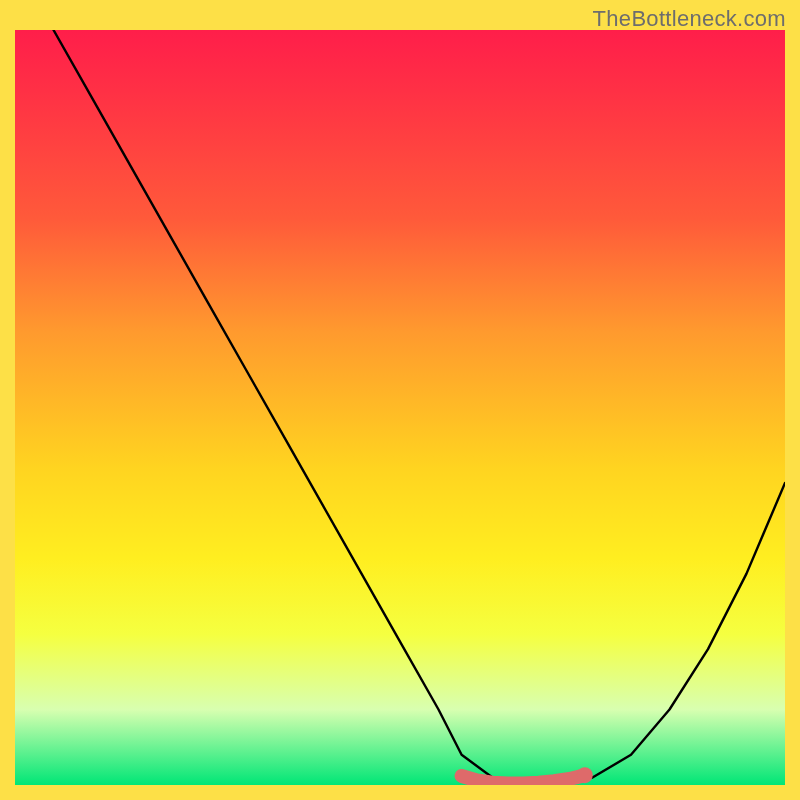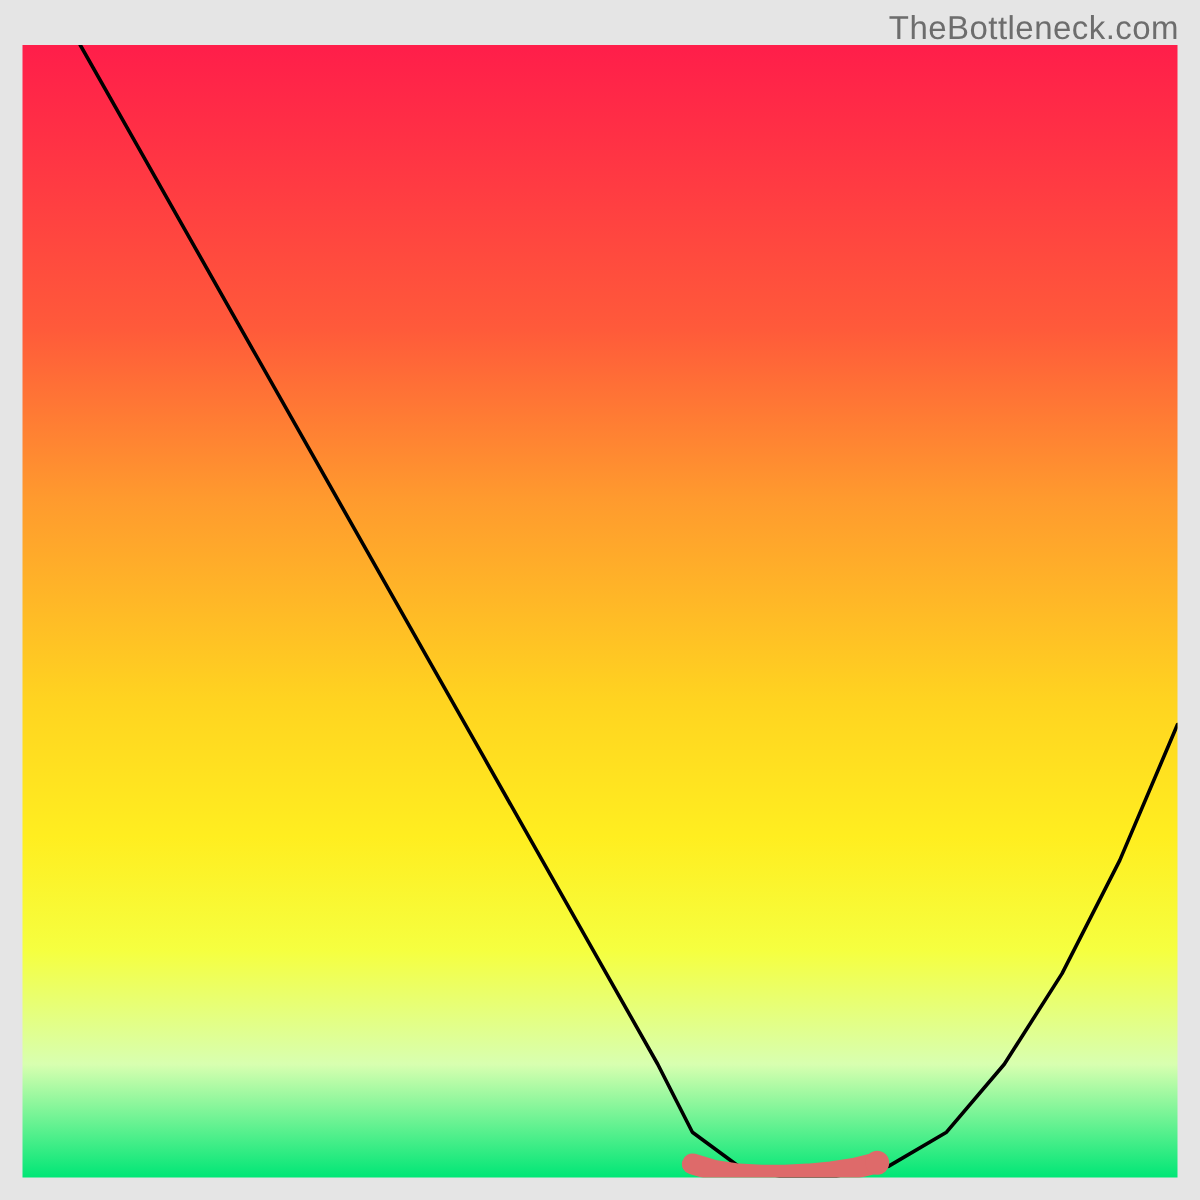--- a/index.html
+++ b/index.html
@@ -7,21 +7,21 @@
     padding: 0;
     width: 800px;
     height: 800px;
     background: #000;
     font-family: Arial, Helvetica, sans-serif;
     overflow: hidden;
   }
   .frame {
     position: absolute;
     inset: 0;
-    background: #e5e5e5;
+    background: #fde047;
   }
   .plot-area {
     position: absolute;
     left: 15px;
     top: 30px;
     width: 770px;
     height: 755px;
     background: linear-gradient(
       to bottom,
       #ff1e4a 0%,

